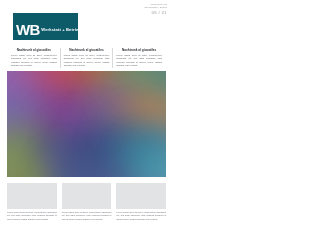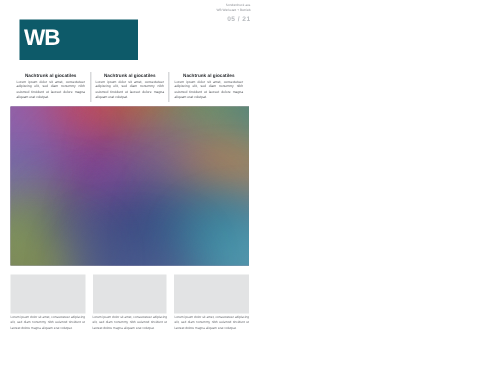--- a/index.html
+++ b/index.html
@@ -22,23 +22,23 @@
   }
   .meta .m1{font-size:2.1px;letter-spacing:.05px;display:block;}
   .meta .m2{font-size:2.1px;letter-spacing:.05px;display:block;}
   .meta .issue{
     display:block;margin-top:1.5px;
     font-size:4.4px;font-weight:bold;color:#b9bcc0;letter-spacing:.3px;
   }
 
   .logo{
     position:absolute;left:13px;top:13px;
-    width:79px;height:27px;
+    width:65px;height:27px;
     background:#0d5a69;
-    display:flex;align-items:flex-start;flex-direction:column;
+    display:flex;align-items:center;
   }
   .logo-wb{
     color:#ffffff;font-weight:bold;font-size:15px;
     line-height:1;letter-spacing:-.6px;
     padding:5px 0 0 3px;
   }
   .logo-name{
     color:#ffffff;font-weight:bold;font-size:4.1px;
     letter-spacing:.12px;padding:5.5px 0 0 1.5px;
     white-space:nowrap;

